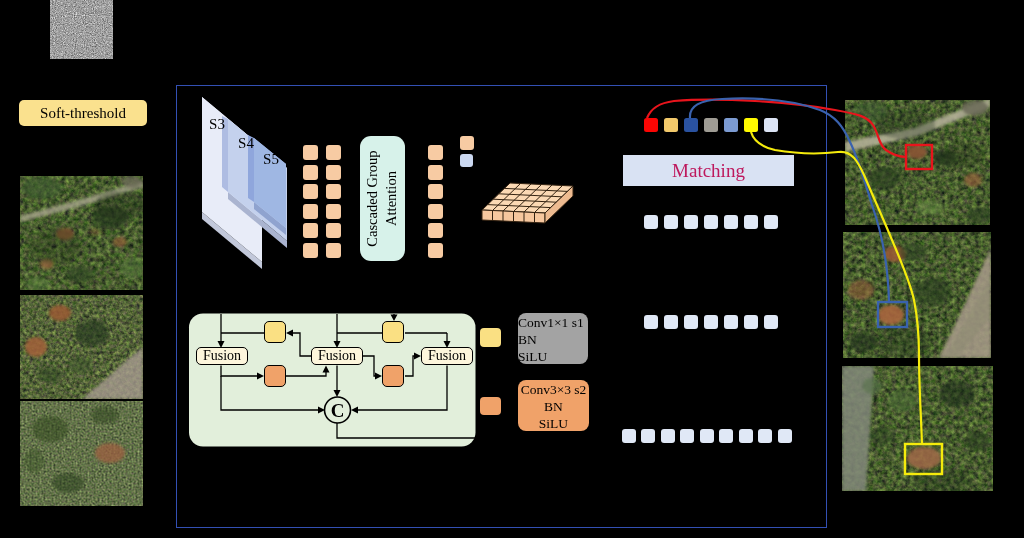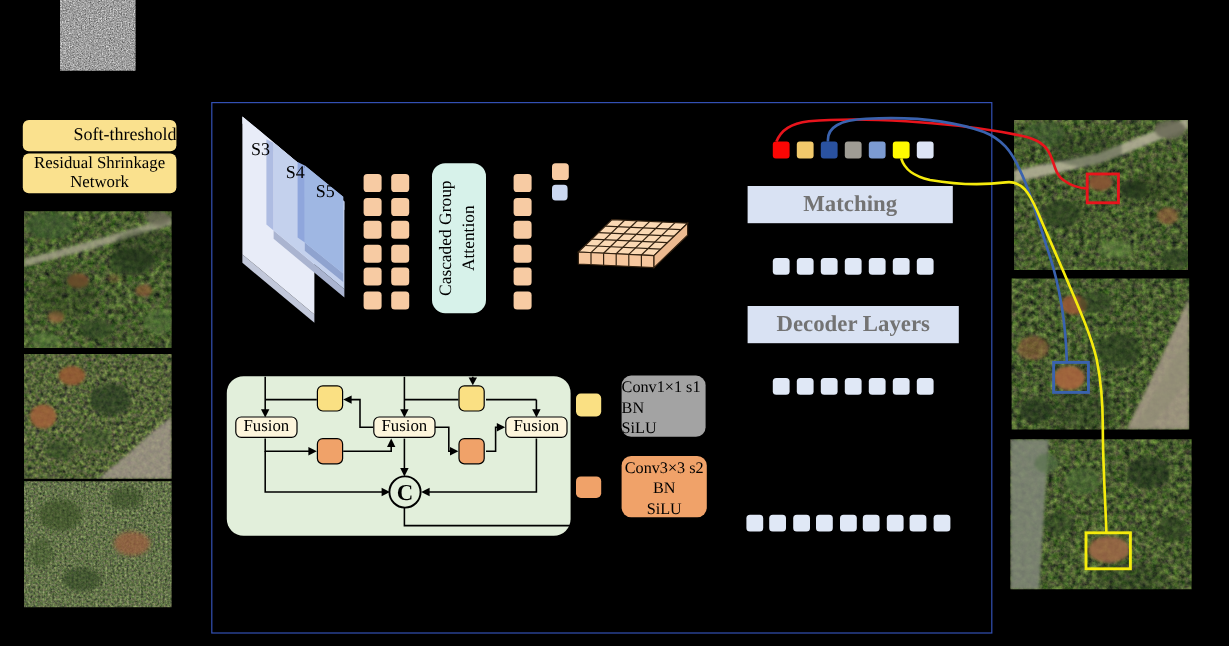--- a/index.html
+++ b/index.html
@@ -3,38 +3,36 @@
 <meta charset="utf-8">
 <style>
 html,body{margin:0;padding:0;background:#000;}
 #page{position:relative;width:1024px;height:538px;background:#000;overflow:hidden;
   font-family:"Liberation Serif",serif;color:#000;}
 .abs{position:absolute;}
 .sq{position:absolute;border-radius:3px;}
 .peach{background:#F7CBA3;}
 .bluesq{background:#E0E8F6;border-radius:3px;position:absolute;}
 .rbox{position:absolute;background:#D9E2F3;border-radius:0;text-align:center;
-  font-weight:bold;color:#737373;}
+  font-weight:normal;color:#be185d;}
 </style>
 </head>
 <body>
 <div id="page">
 
 <svg class="abs" style="left:50px;top:0" width="63" height="59">
  <filter color-interpolation-filters="sRGB" id="gn" x="0" y="0" width="100%" height="100%">
   <feTurbulence type="fractalNoise" baseFrequency="0.9" numOctaves="3" seed="11"></feTurbulence>
   <feColorMatrix type="matrix" values="0.40 0.40 0.40 0 0.02 0.40 0.40 0.40 0 0.02 0.40 0.40 0.40 0 0.02 0 0 0 0 1"></feColorMatrix>
  </filter>
  <rect width="63" height="59" filter="url(#gn)"></rect>
 </svg>
 
 <div class="abs" style="left:19px;top:100px;width:128px;height:26px;background:#FAE18E;border-radius:5px;
-  text-align:right;line-height:26px;font-size:15px;">Soft-threshold</div>
-<div class="abs" style="left:19px;top:128px;width:128px;height:33px;background:#FAE18E;border-radius:5px;
-  text-align:center;line-height:16px;font-size:14px;padding-top:1px;box-sizing:border-box;">Residual Shrinkage<br>Network</div>
+  text-align:center;line-height:26px;font-size:15px;">Soft-threshold</div>
 
 <svg class="abs" style="left:20px;top:176px" width="123" height="114" viewBox="0 0 123 114">
  <filter color-interpolation-filters="sRGB" id="f1">
         <feTurbulence type="fractalNoise" baseFrequency="0.22" numOctaves="5" seed="7"></feTurbulence>
   <feColorMatrix type="matrix" values="0.5 0.16 0 0 -0.05 0.45 0.38 0 0 -0.055 0.3 0.02 0.06 0 -0.01 0 0 0 0 1"></feColorMatrix>
       </filter>
  <filter color-interpolation-filters="sRGB" id="b1">
         <feGaussianBlur stdDeviation="1.4"></feGaussianBlur>
       </filter>
  <rect width="123" height="114" filter="url(#f1)"></rect>
@@ -286,21 +284,20 @@
       <div class="sq" style="left: 644px; top: 118px; width: 14px; height: 14px; background: rgb(251, 6, 4); border-radius: 2.5px;"></div>
       <div class="sq" style="left: 664px; top: 118px; width: 14px; height: 14px; background: rgb(242, 201, 107); border-radius: 2.5px;"></div>
       <div class="sq" style="left: 684px; top: 118px; width: 14px; height: 14px; background: rgb(42, 82, 160); border-radius: 2.5px;"></div>
       <div class="sq" style="left: 704px; top: 118px; width: 14px; height: 14px; background: rgb(159, 156, 148); border-radius: 2.5px;"></div>
       <div class="sq" style="left: 724px; top: 118px; width: 14px; height: 14px; background: rgb(124, 155, 210); border-radius: 2.5px;"></div>
       <div class="sq" style="left: 744px; top: 118px; width: 14px; height: 14px; background: rgb(255, 250, 0); border-radius: 2.5px;"></div>
       <div class="sq" style="left: 764px; top: 118px; width: 14px; height: 14px; background: rgb(220, 228, 245); border-radius: 2.5px;"></div>
     </div>
 
 <div class="rbox" style="left:623px;top:155px;width:171px;height:31px;line-height:31px;font-size:19px;">Matching</div>
-<div class="rbox" style="left:623px;top:255px;width:176px;height:31px;line-height:31px;font-size:19px;">Decoder Layers</div>
 
 <div id="rows">
       <div class="bluesq" style="left: 644px; top: 215px; width: 14px; height: 14px;"></div>
       <div class="bluesq" style="left: 664px; top: 215px; width: 14px; height: 14px;"></div>
       <div class="bluesq" style="left: 684px; top: 215px; width: 14px; height: 14px;"></div>
       <div class="bluesq" style="left: 704px; top: 215px; width: 14px; height: 14px;"></div>
       <div class="bluesq" style="left: 724px; top: 215px; width: 14px; height: 14px;"></div>
       <div class="bluesq" style="left: 744px; top: 215px; width: 14px; height: 14px;"></div>
       <div class="bluesq" style="left: 764px; top: 215px; width: 14px; height: 14px;"></div>
       <div class="bluesq" style="left: 644px; top: 315px; width: 14px; height: 14px;"></div>

